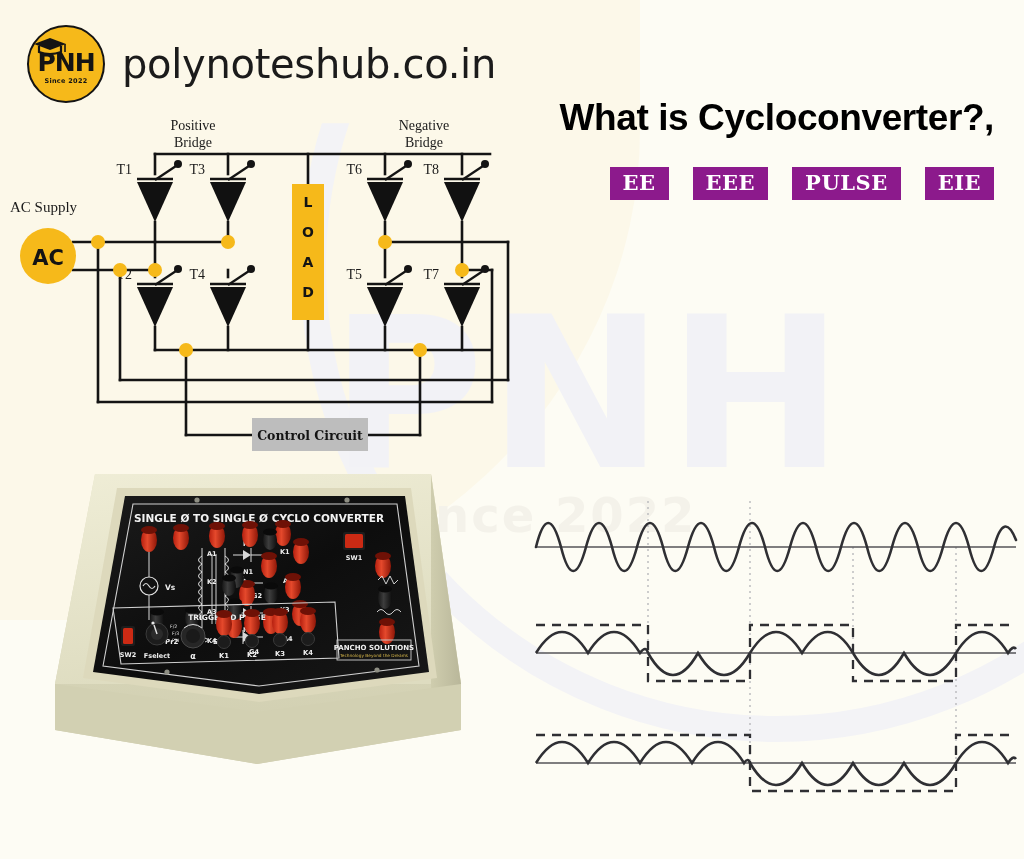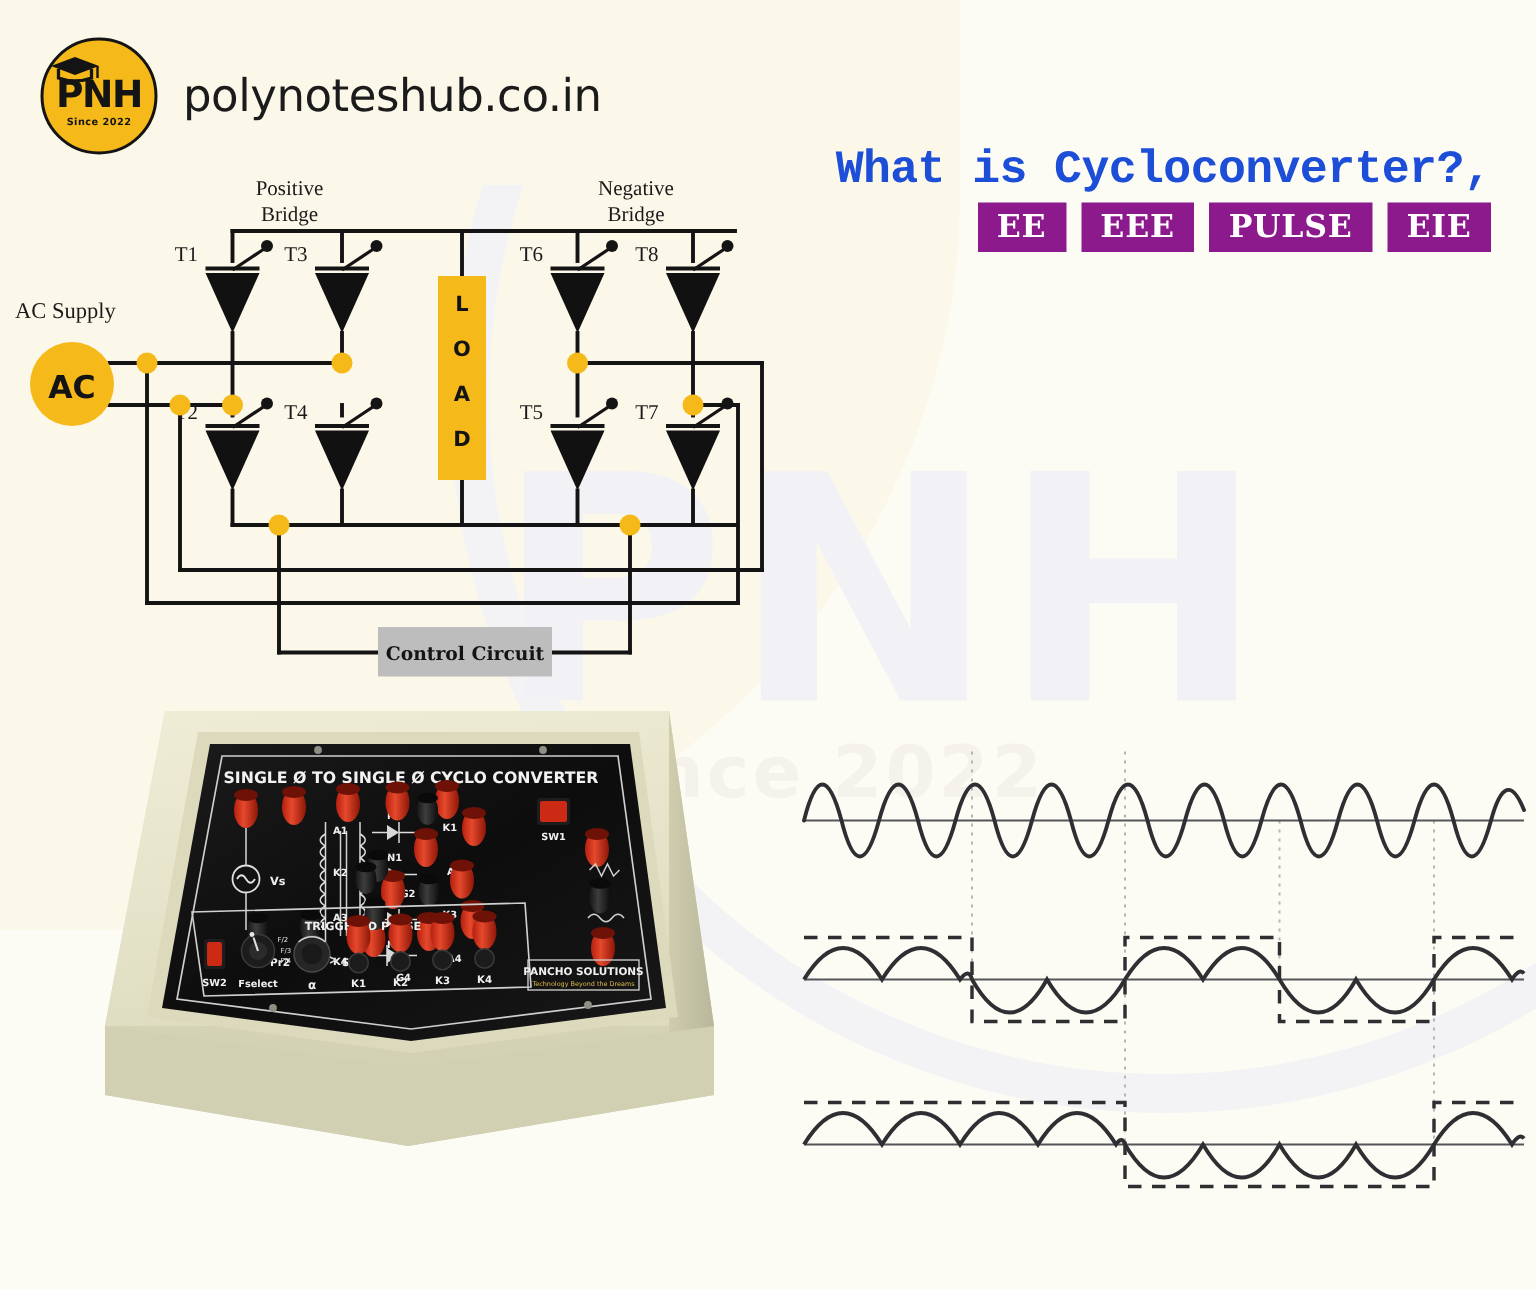--- a/index.html
+++ b/index.html
@@ -48,43 +48,43 @@
     font-size:25px;color:#141414;letter-spacing:-1px;line-height:1;
     margin-top:6px;
   }
   .logo-since{
     font-family:"DejaVu Sans", sans-serif;font-weight:bold;
     font-size:6.5px;color:#141414;letter-spacing:.3px;margin-top:2px;
   }
   .logo-cap{position:absolute;left:4px;top:10px;width:34px;height:18px;}
   .site-name{
     margin-left:17px;font-family:"DejaVu Sans", sans-serif;
-    font-size:30px;color:#1b1b1b;letter-spacing:-.3px;
+    font-size:40px;color:#1b1b1b;letter-spacing:-.3px;
   }
 
   
   .title-block{position:absolute;right:30px;top:96px;width:520px;text-align:right;z-index:4;}
   .title-line{
-    font-family:Liberation Mono, monospace;font-weight:bold;
-    font-size:31px;line-height:1.17;color:#1d4ed8;letter-spacing:-.4px;
+    font-family:Liberation Sans, sans-serif;font-weight:bold;
+    font-size:37px;line-height:1.17;color:#000000;letter-spacing:-.4px;
     display:block;
   }
-  .tags{margin-top:3px;display:flex;justify-content:flex-end;gap:10px;}
+  .tags{margin-top:28px;display:flex;justify-content:flex-end;gap:24px;}
   .tag{
     background:#8c1a8c;color:#ffffff;
     font-family:"DejaVu Serif", serif;font-weight:bold;font-size:21px;
     padding:4px 13px 5px 13px;letter-spacing:.5px;line-height:1.15;
   }
 
   
   .circuit{position:absolute;left:0px;top:112px;width:530px;height:350px;z-index:3;}
   .circuit svg{display:block;}
 
   
-  .hw{position:absolute;left:62px;top:462px;width:430px;height:310px;z-index:3;}
+  .hw{position:absolute;left:47px;top:462px;width:430px;height:310px;z-index:3;}
   .hw svg{display:block;}
 
   
   .wf{position:absolute;left:528px;top:485px;width:496px;height:345px;z-index:3;}
   .wf svg{display:block;}
 </style>
 </head>
 <body>
 
 <div class="stage">

